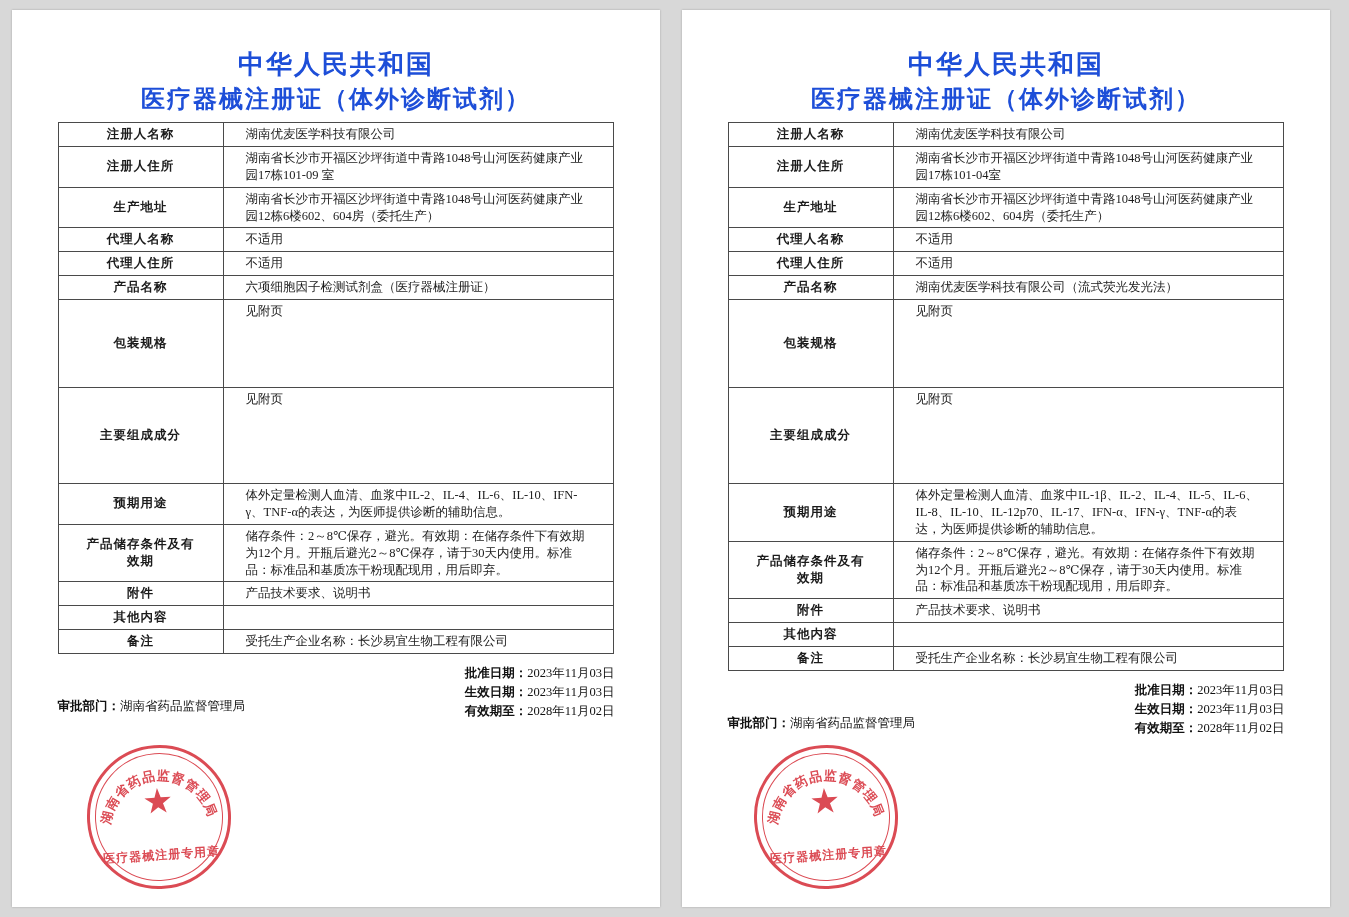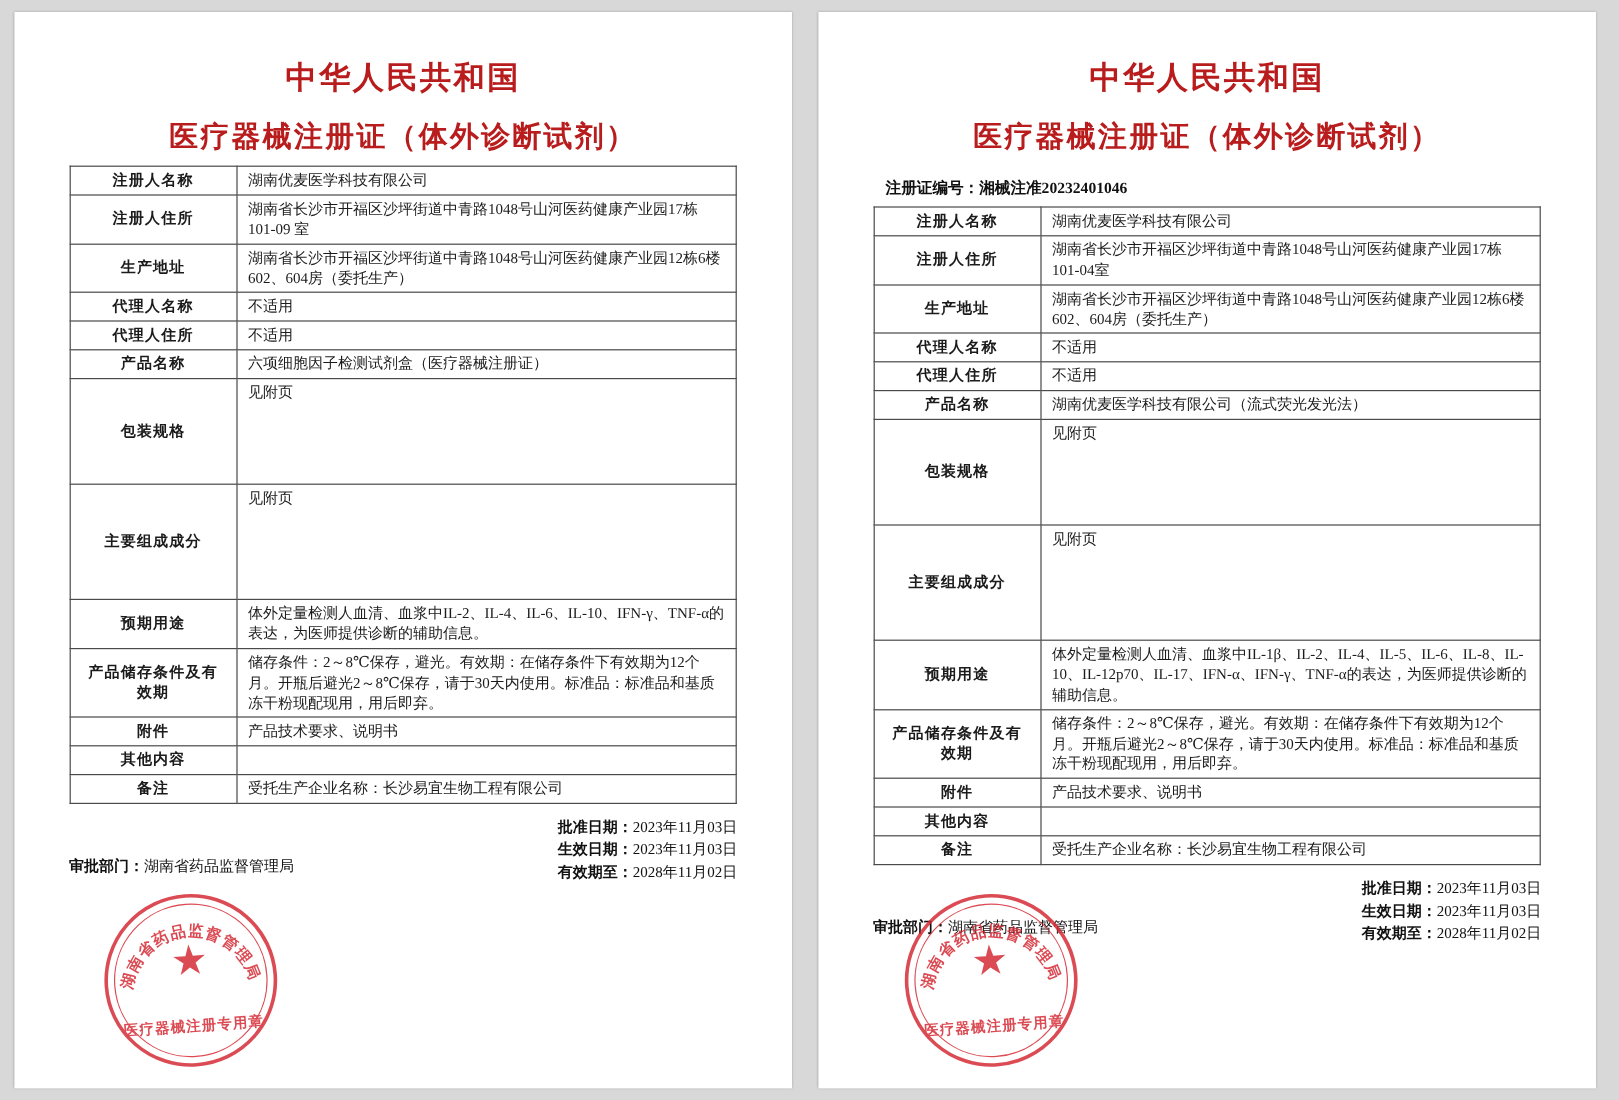--- a/index.html
+++ b/index.html
@@ -23,42 +23,42 @@
     height:897px;
     box-sizing:border-box;
     padding:38px 34px 10px 34px;
     box-shadow:0 0 2px rgba(0,0,0,.25);
     overflow:hidden;
   }
   .title{
     text-align:center;
     font-weight:bold;
     letter-spacing:2px;
-    color:#b91c1c;
+    color:#1d4ed8;
   }
   .title .l1{font-size:26px;line-height:34px;}
-  .title .l2{font-size:24px;line-height:34px;margin-top:16px;}
+  .title .l2{font-size:24px;line-height:34px;margin-top:0;}
   .regno{
     margin-top:16px;
     margin-left:22px;
     font-size:13px;
     font-weight:bold;
     color:#111;
   }
   .regno .val{font-weight:bold;}
   table.cert-table{
     margin:6px auto 0 auto;
     border-collapse:collapse;
     width:96%;
     table-layout:fixed;
   }
   table.cert-table td{
     border:1px solid #4a4a4a;
     vertical-align:middle;
-    padding:3px 9px;
+    padding:3px 22px;
     font-size:12.5px;
     color:#1b1b1b;
     line-height:1.35;
   }
   td.label{
     width:120px;
     text-align:center;
     font-weight:bold;
     font-size:13px;
     letter-spacing:1px;
@@ -234,23 +234,20 @@
       <div class="bottomtext">医疗器械注册专用章</div>
     </div>
   </div>
 
   <div class="cert cert-right">
     <div class="title">
       <div class="l1">中华人民共和国</div>
       <div class="l2">医疗器械注册证（体外诊断试剂）</div>
     </div>
 
-    <div class="regno">
-      <span>注册证编号：</span><span class="val">湘械注准20232401046</span>
-    </div>
 
     <table class="cert-table">
       <tbody>
           <tr>
         <td class="label">注册人名称</td>
         <td class="value">湖南优麦医学科技有限公司</td>
       </tr>
       <tr>
         <td class="label">注册人住所</td>
         <td class="value">湖南省长沙市开福区沙坪街道中青路1048号山河医药健康产业园17栋101-04室</td>

